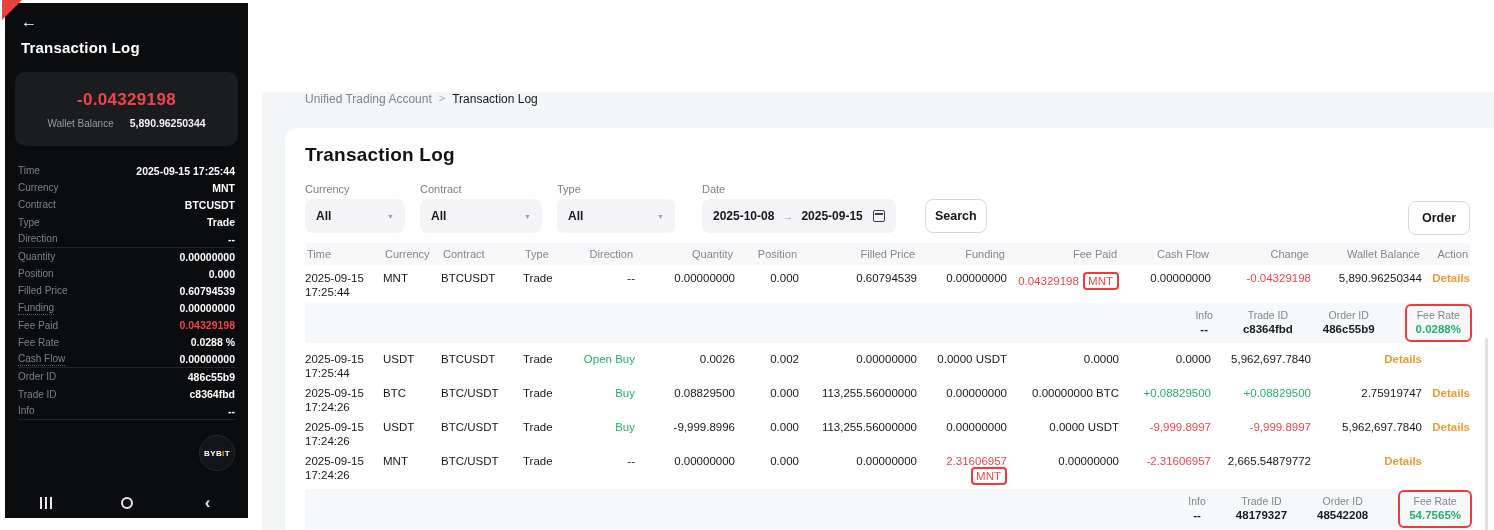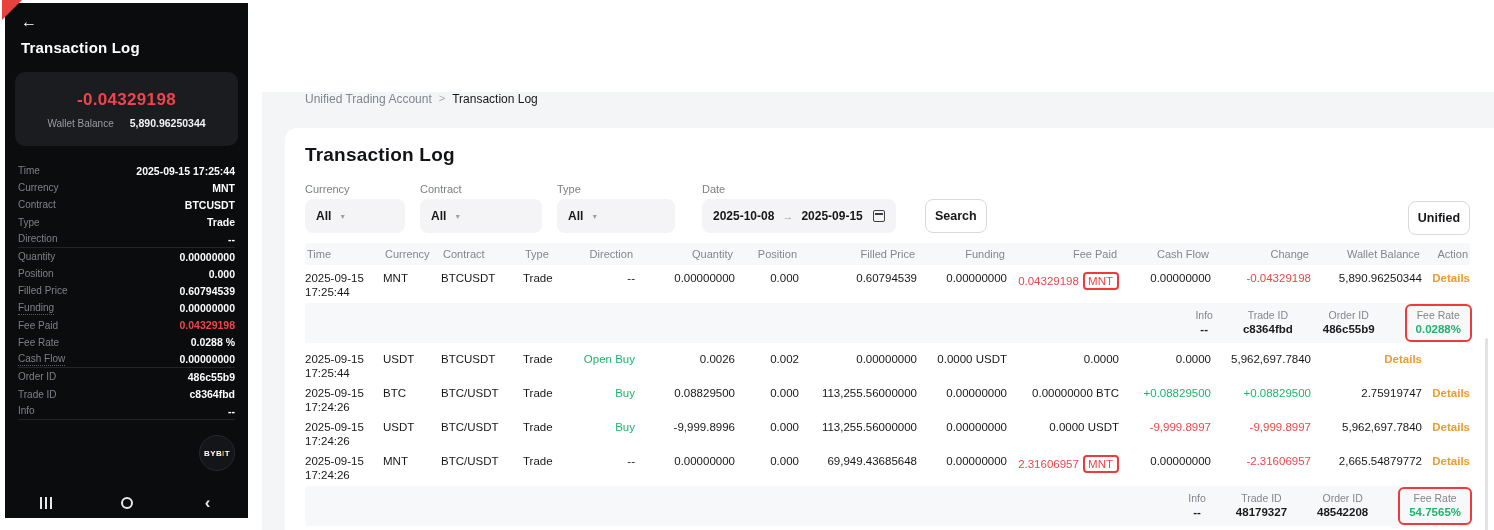--- a/index.html
+++ b/index.html
@@ -48,21 +48,21 @@
   .bc-current { color:#17181b; font-weight:500; }
   .card { position:absolute; top:36px; left:23px; right:0; bottom:0; background:#fff;
           border-top-left-radius:12px; padding:16px 24px 0 20px; }
   .page-title { font-size:19px; font-weight:700; color:#121316; letter-spacing:.2px; }
 
   .filters { margin-top:17px; display:flex; align-items:flex-end; position:relative; }
   .filter { margin-right:15px; }
   .filter.date-filter { margin-left:12px; }
   .f-label { font-size:11px; color:#7b7e85; margin-bottom:4px; }
   .f-select { height:34px; background:#f4f4f6; border-radius:8px; display:flex; align-items:center;
-              padding:0 11px; font-size:12px; font-weight:700; color:#17181b; cursor:default; }
+              justify-content:space-between; padding:0 11px; font-size:12px; font-weight:700; color:#17181b; cursor:default; }
   .caret { font-size:7px; color:#9ea0a6; margin-left:8px; }
   .w-currency { width:100px; } .w-contract { width:122px; } .w-type { width:118px; }
   .f-date { height:34px; background:#f4f4f6; border-radius:8px; display:flex; align-items:center;
             gap:8px; padding:0 11px; font-size:12px; font-weight:700; color:#17181b; }
   .d-arrow { color:#9ea0a6; font-weight:400; font-size:11px; }
   .cal-icon { width:12px; height:12px; border:1.5px solid #3c3e43; border-radius:2px; position:relative; margin-left:2px; }
   .cal-icon::before { content:""; position:absolute; left:1px; right:1px; top:2px; height:1.5px; background:#3c3e43; }
   .btn { height:34px; background:#fff; border:1px solid #d8d9dd; border-radius:8px; font-size:12.5px;
          font-weight:700; color:#17181b; display:flex; align-items:center; justify-content:center; cursor:default; }
   .search-btn { width:62px; margin-left:14px; }
@@ -225,21 +225,21 @@
       <div class="filter date-filter">
         <div class="f-label">Date</div>
         <div class="f-date">
           <span>2025-10-08</span>
           <span class="d-arrow">→</span>
           <span>2025-09-15</span>
           <span class="cal-icon"></span>
         </div>
       </div>
       <div class="btn search-btn">Search</div>
-      <div class="btn export-btn">Unified</div>
+      <div class="btn export-btn">Order</div>
     </div>
 
     <div class="table">
       <div class="t-head" id="table-head">
           <div class="c">Time</div>
           <div class="c">Currency</div>
           <div class="c">Contract</div>
           <div class="c">Type</div>
           <div class="c num">Direction</div>
           <div class="c num">Quantity</div>
@@ -350,21 +350,20 @@
             <div class="c time-cell">
               <div>2025-09-15</div>
               <div>17:24:26</div>
             </div>
             <div class="c">MNT</div>
             <div class="c">BTC/USDT</div>
             <div class="c">Trade</div>
             <div class="c num">--</div>
             <div class="c num">0.00000000</div>
             <div class="c num">0.000</div>
-            <div class="c num">69,949.43685648</div>
             <div class="c num">0.00000000</div>
             <div class="c num neg"><span>2.31606957 </span><span class="unit-ann">MNT</span></div>
             <div class="c num">0.00000000</div>
             <div class="c num neg">-2.31606957</div>
             <div class="c num">2,665.54879772</div>
             <div class="c num"><span class="details-link">Details</span></div>
           </div>
           <div class="t-exp">
             <div class="g">
               <div class="lb">Info</div>

